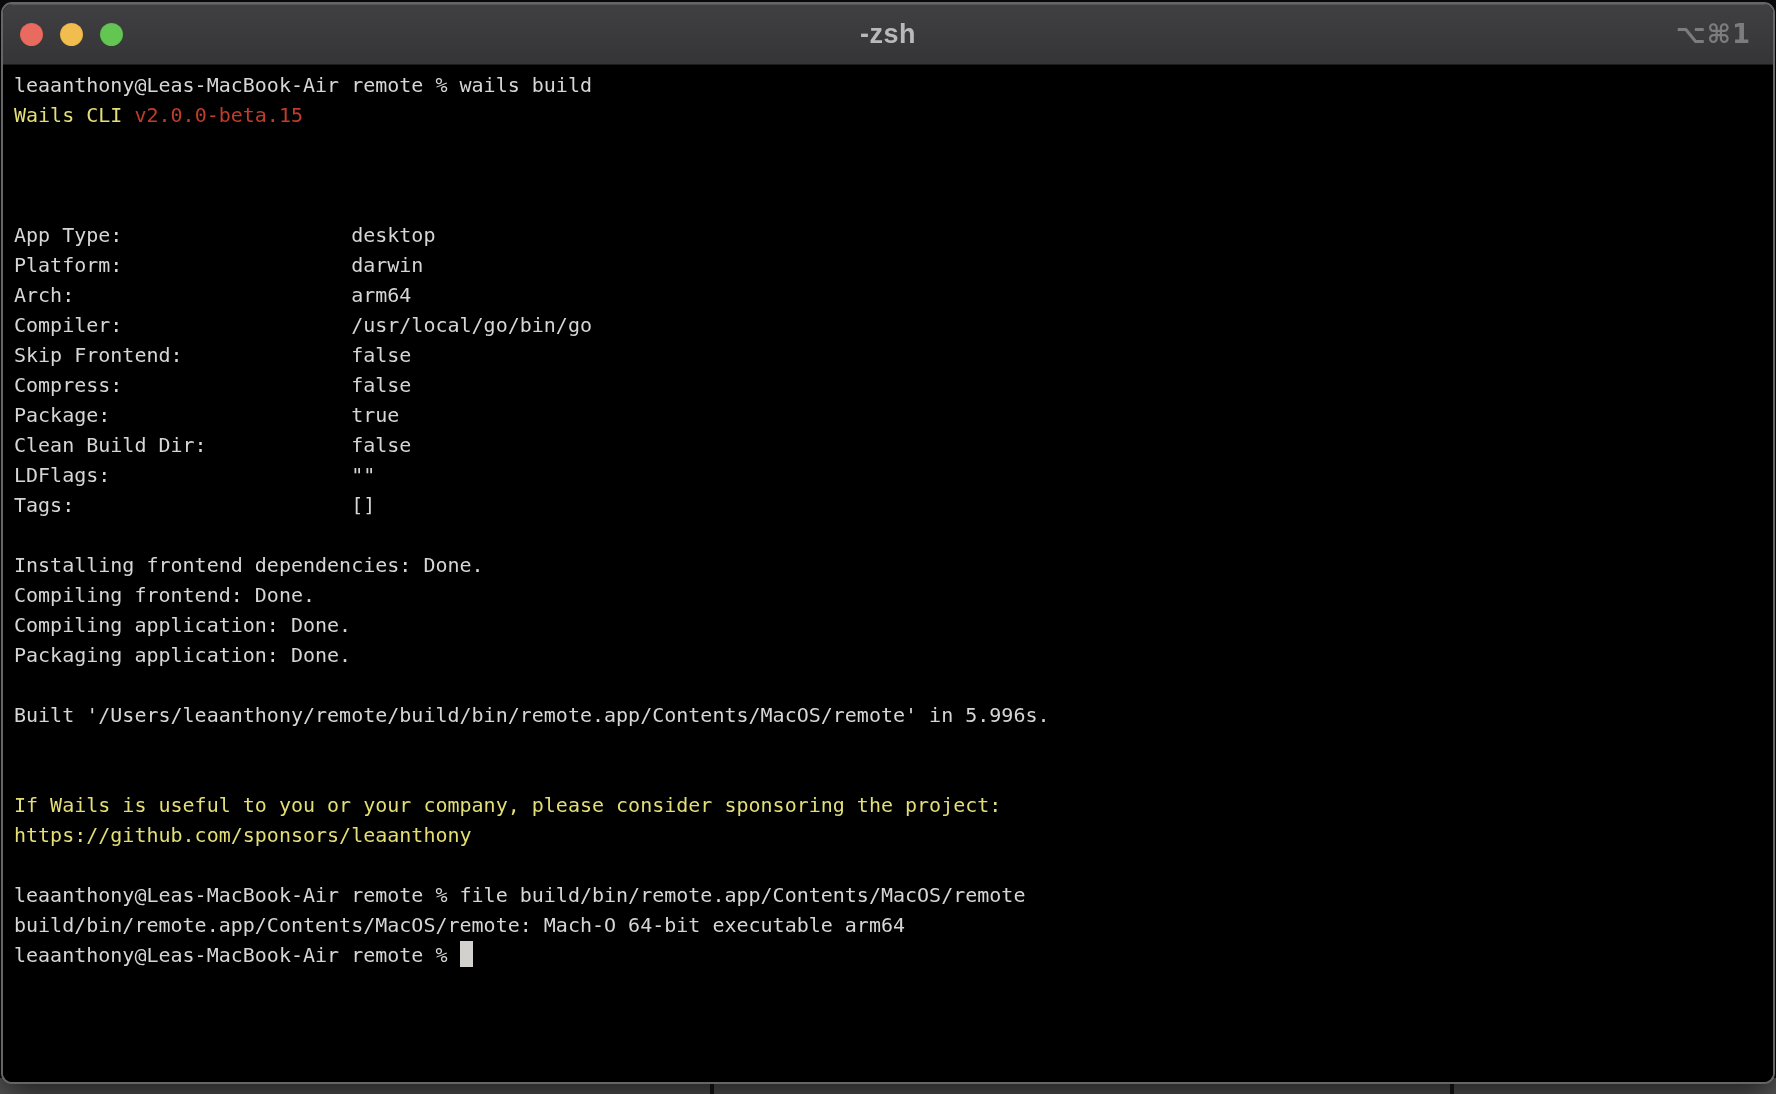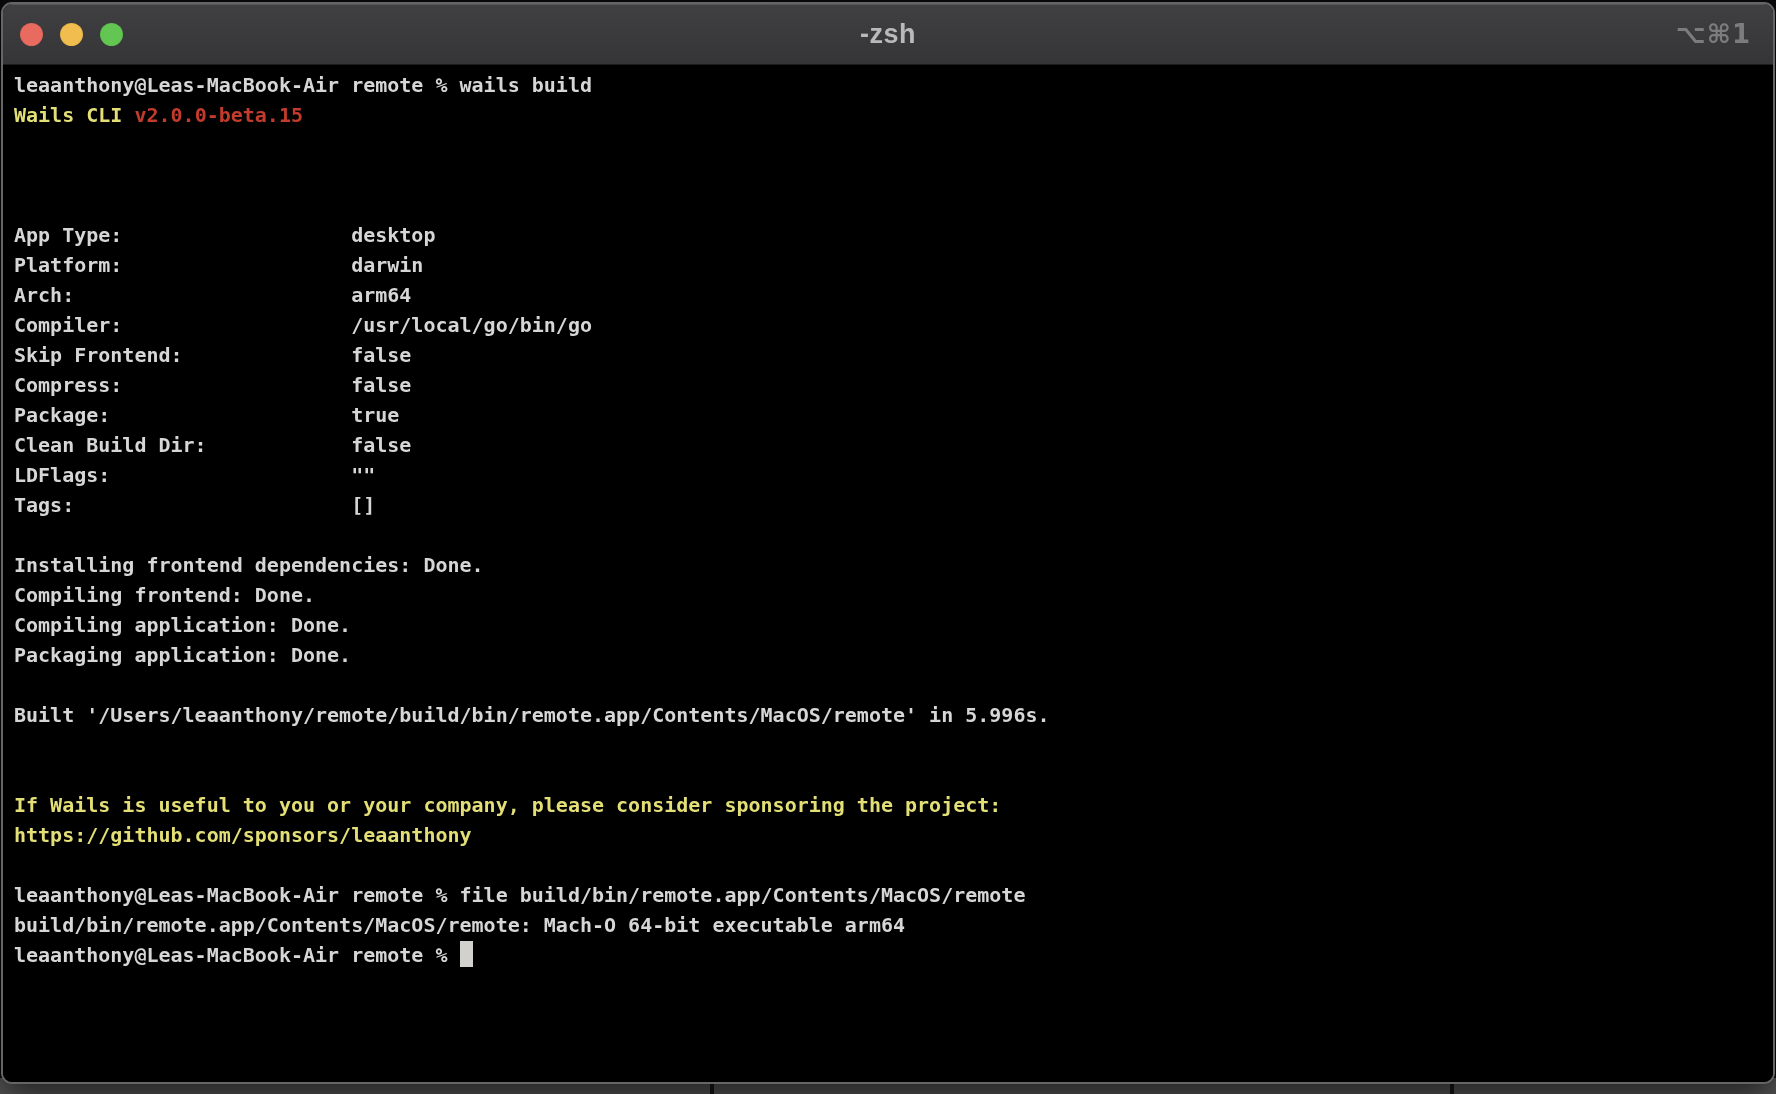--- a/index.html
+++ b/index.html
@@ -28,21 +28,21 @@
          display:flex;align-items:center;justify-content:center;
          font:bold 27px "Liberation Sans",sans-serif;letter-spacing:.5px;}
   .shortcut{position:absolute;right:22px;top:0;height:100%;
             display:flex;align-items:center;
             font:bold 26px "DejaVu Sans",sans-serif;letter-spacing:1px;}
 
   .screen{position:absolute;top:61px;left:0;right:0;bottom:0;
           padding:5px 8px 0 11px;
           font:20px/30px "DejaVu Sans Mono",monospace;
           white-space:pre;}
-  .line{min-height:30px;font-weight:bold;}
+  .line{min-height:30px;}
   .cursor{display:inline-block;width:13px;height:26px;vertical-align:-5px;}
 </style>
 </head>
 <body>
 
 <div class="stage">
 
   <div class="backdrop-strip">
     <div class="backdrop-divider bd1"></div>
     <div class="backdrop-divider bd2"></div>

